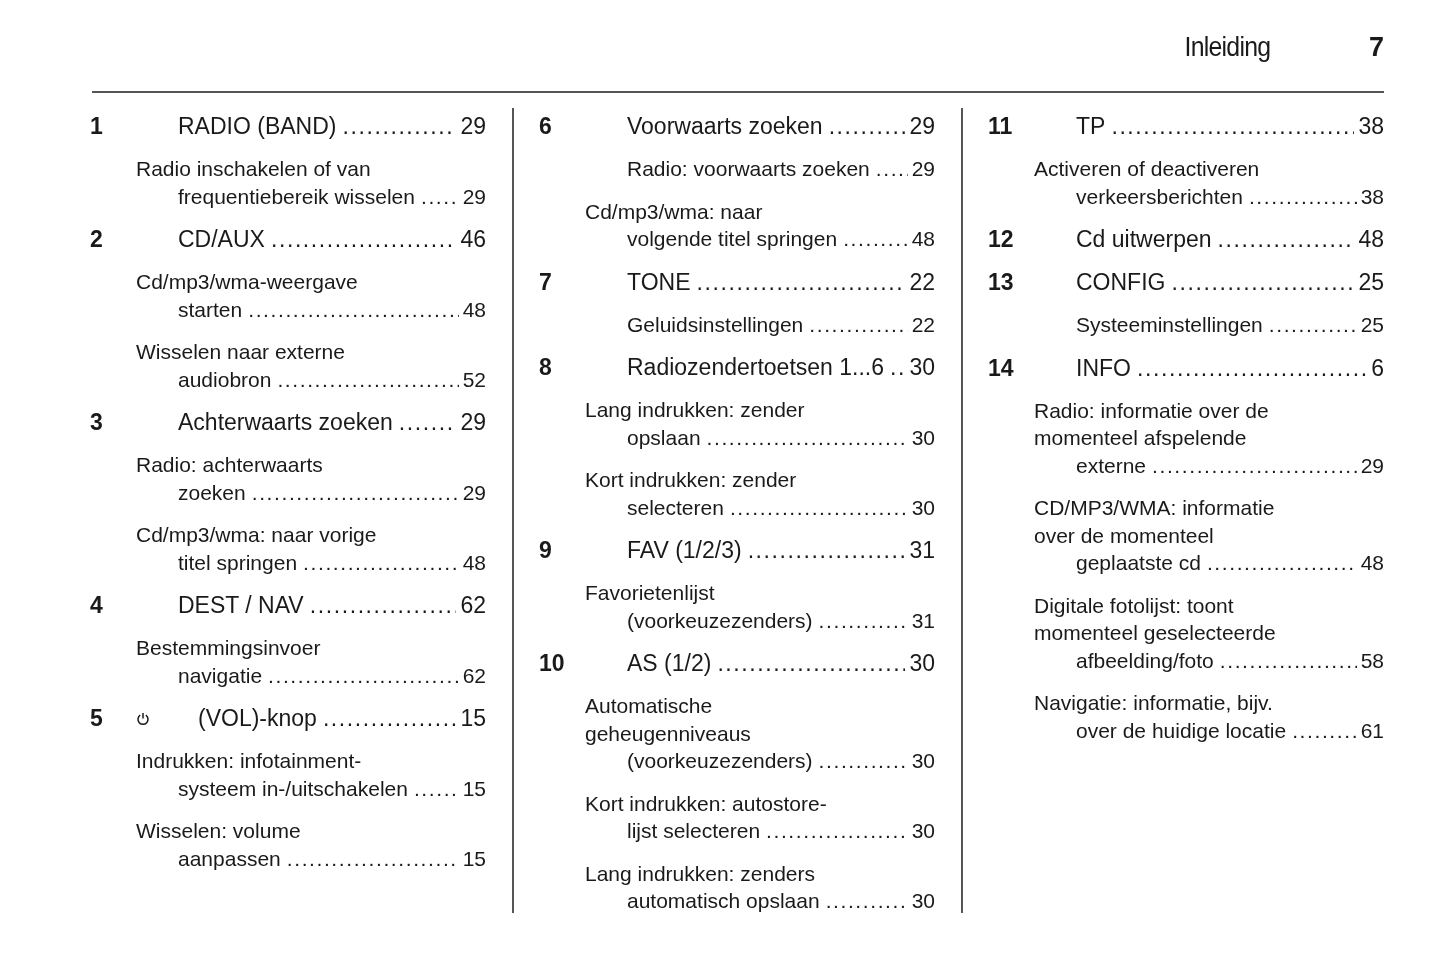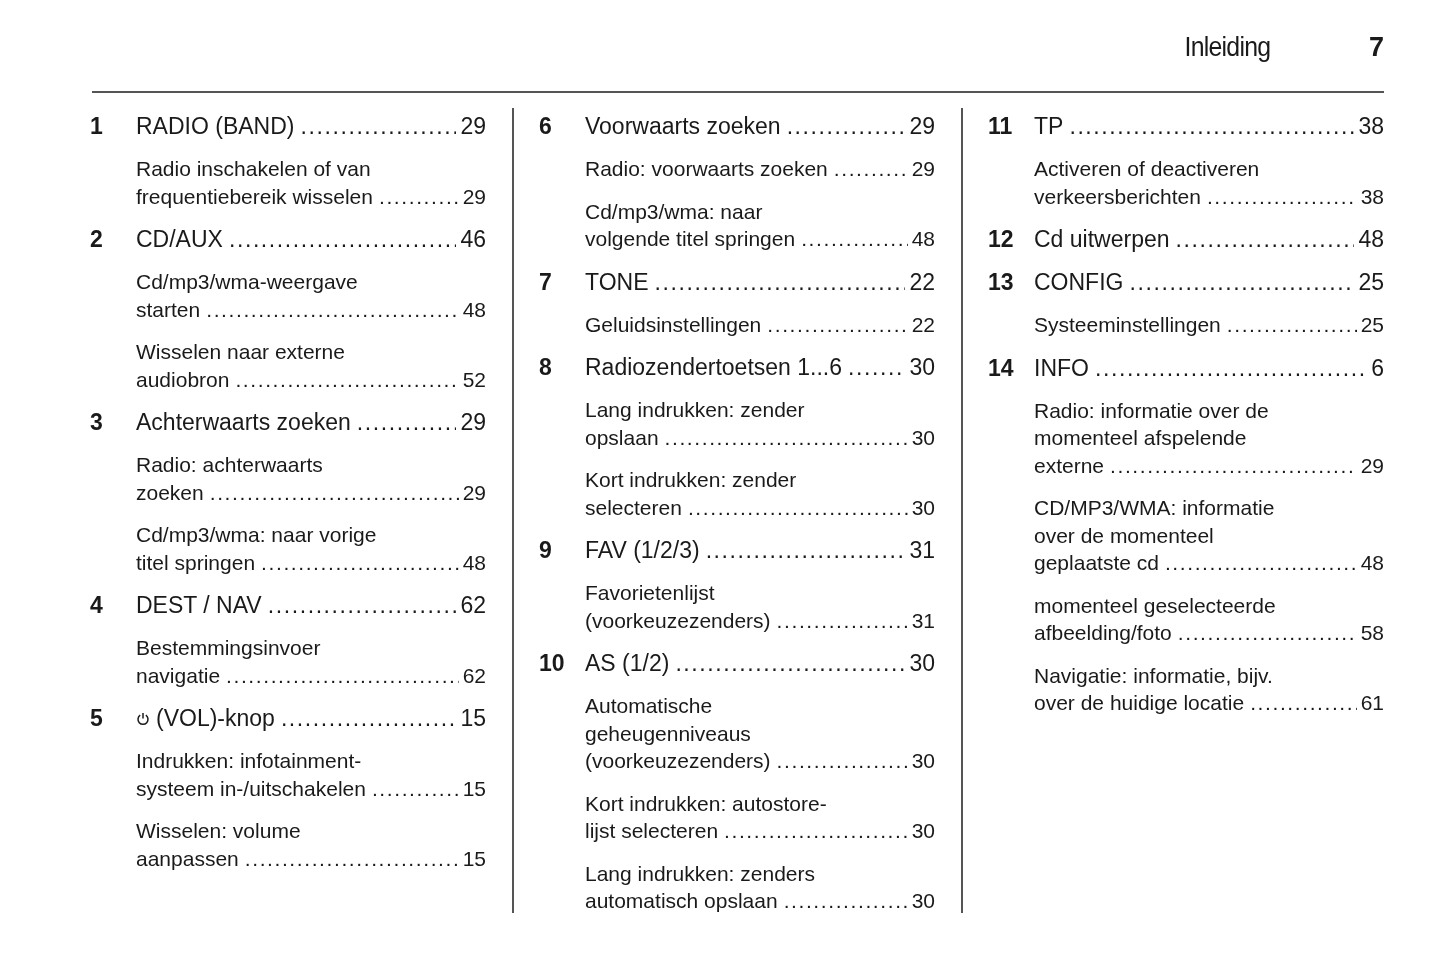--- a/index.html
+++ b/index.html
@@ -17,21 +17,21 @@
   .vdivider { position: absolute; top: 108px; width: 2px; height: 805px; background: #555; }
   .vdivider.d1 { left: 512px; }
   .vdivider.d2 { left: 961px; }
   .entry { position: relative; }
   .row { display: flex; align-items: baseline; font-size: 23px; line-height: 28px; }
   .num { width: 46px; flex: 0 0 46px; font-weight: bold; }
   .title { flex: 1 1 auto; display: flex; align-items: baseline; min-width: 0; }
   .sub { padding-left: 46px; font-size: 21px; line-height: 27.5px; }
   .sub .line { display: block; }
   .last { display: flex; align-items: flex-end; }
-  .txt { white-space: nowrap; }
+  .txt { white-space: nowrap; margin-left: 42px; }
   .leader { flex: 1 1 auto; overflow: hidden; white-space: nowrap; margin: 0 4px 0 6px; letter-spacing: 1.6px; }
   .leader::after { content: "................................................................................................................................"; }
   .pg { white-space: nowrap; }
   .power-icon { display: inline-block; width: 14px; height: 14px; margin-right: 6px; vertical-align: -1px; }
   .gap-main { height: 15px; }
   .gap-sub { height: 15px; }
 </style>
 </head>
 <body>
 
@@ -386,20 +386,21 @@
         <span class="line">CD/MP3/WMA: informatie</span>
         <span class="line">over de momenteel</span>
         <div class="last">
           <span class="txt">geplaatste cd</span>
           <span class="leader"></span>
           <span class="pg">48</span>
         </div>
       </div>
       <div class="gap-sub"></div>
       <div class="sub">
+        <span class="line">Digitale fotolijst: toont</span>
         <span class="line">momenteel geselecteerde</span>
         <div class="last">
           <span class="txt">afbeelding/foto</span>
           <span class="leader"></span>
           <span class="pg">58</span>
         </div>
       </div>
       <div class="gap-sub"></div>
       <div class="sub">
         <span class="line">Navigatie: informatie, bijv.</span>

